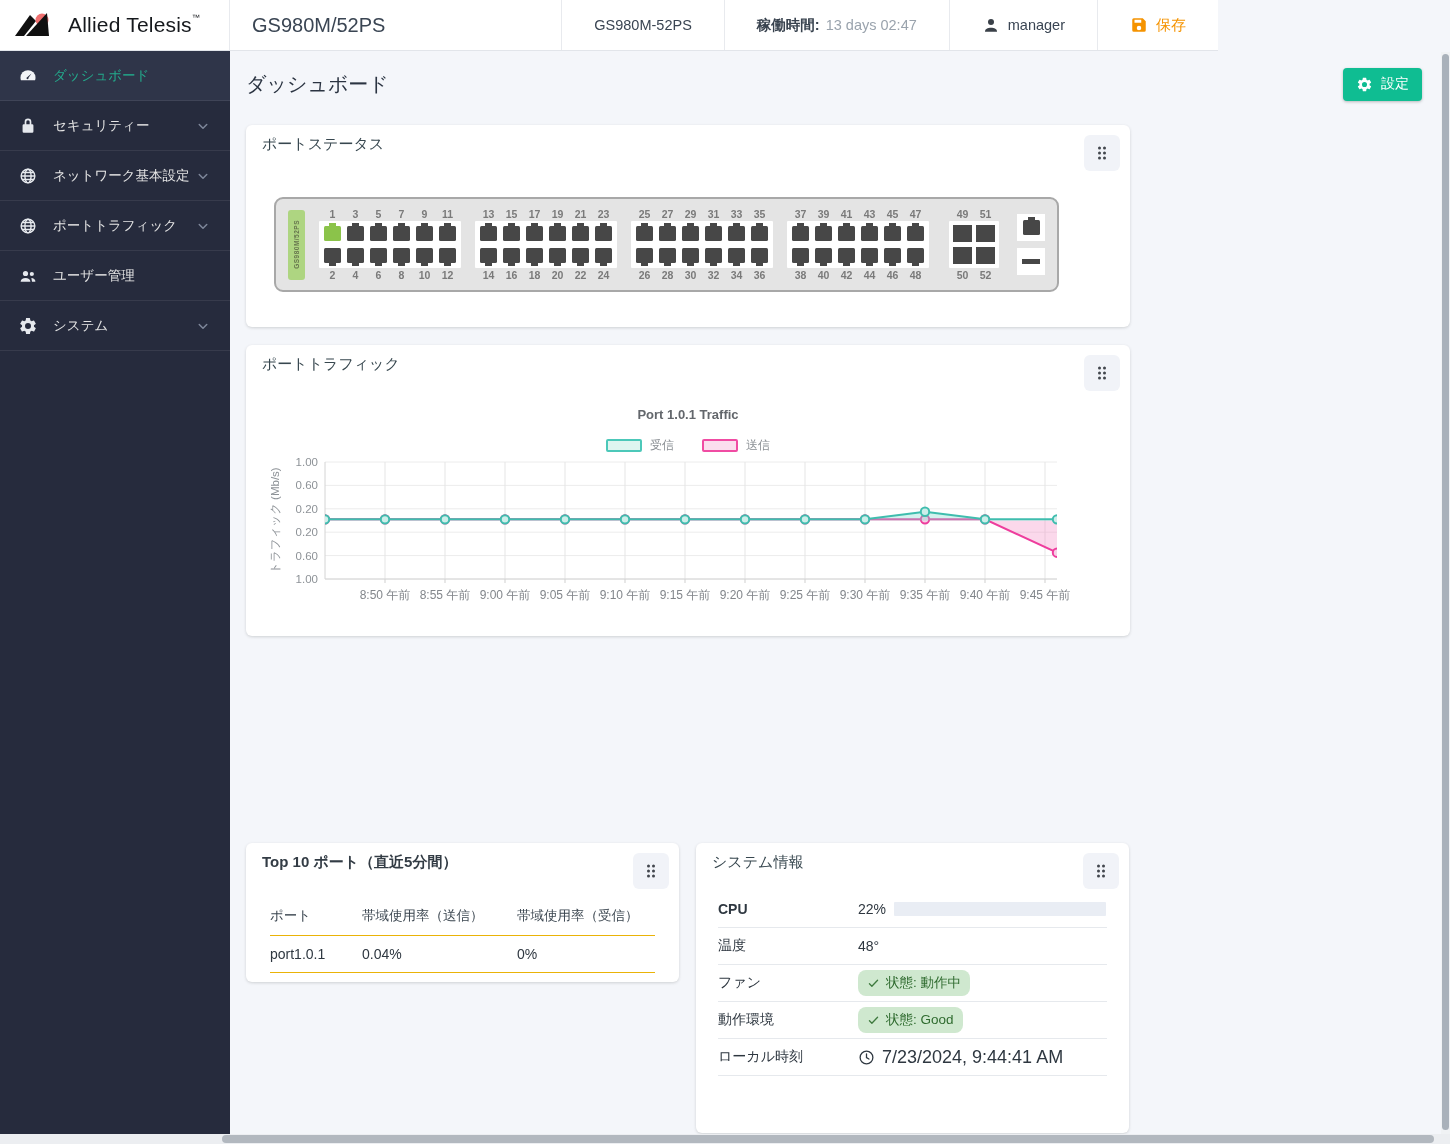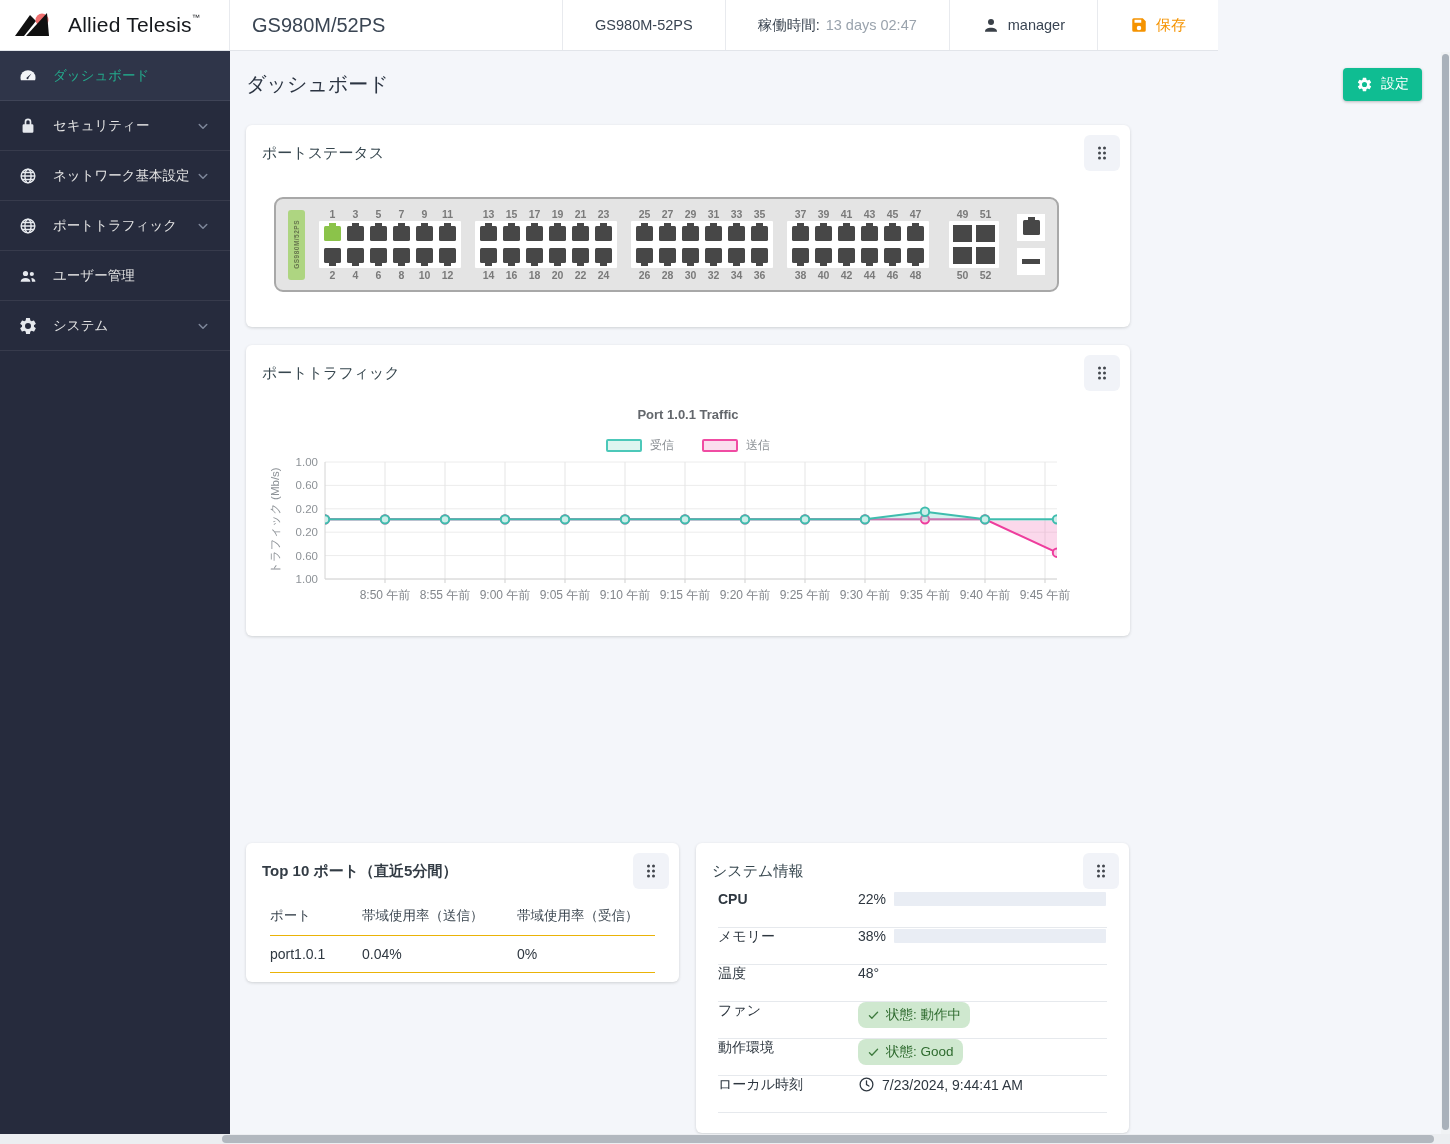--- a/index.html
+++ b/index.html
@@ -7,42 +7,42 @@
   body{width:1450px;height:1144px;overflow:hidden;background:#f4f6fa;font-family:"Liberation Sans","DejaVu Sans",sans-serif;color:#2e3740;}
 
   
   .hdr{position:fixed;top:0;left:0;width:1218px;height:51px;background:#fff;border-bottom:1px solid #e2e5ea;display:flex;align-items:stretch;z-index:20}
   .logo-area{width:230px;display:flex;align-items:center;padding-left:14px;border-right:1px solid #e8eaee}
   .logo-mark{width:46px;height:30px;margin-right:8px;flex:none}
   .logo-text{font-size:21px;color:#15181c;letter-spacing:.2px;white-space:nowrap}
   .logo-tm{font-size:8px;vertical-align:top;color:#15181c}
   .model-title{flex:1;display:flex;align-items:center;padding-left:22px;font-size:20px;font-weight:500;color:#3a4553}
   .hseg{display:flex;align-items:center;padding:0 32px;border-left:1px solid #e8eaee;font-size:14.5px;color:#3a4553;white-space:nowrap}
-  .hseg .up-label{font-weight:400;color:#39434f;margin-right:6px}
+  .hseg .up-label{font-weight:700;color:#39434f;margin-right:6px}
   .hseg .up-val{color:#9aa3ad}
   .hseg.user{gap:8px;cursor:pointer}
   .hseg.save{gap:8px;color:#f59300;font-size:15px;cursor:pointer}
   .p-icon{color:#3a4048}
 
   
   .sidebar{position:fixed;top:51px;left:0;bottom:0;width:230px;background:#262b3d;z-index:10}
   .side-item{height:50px;display:flex;align-items:center;padding:0 18px 0 16px;border-bottom:1px solid rgba(255,255,255,.08);color:#e5e5e5;font-size:13.5px;cursor:pointer}
   .side-item .ic{width:20px;height:20px;margin:0 15px 0 2px;color:#e6e9ee;flex:none}
   .side-item .chev{margin-left:auto;color:#7e879a;display:flex}
   .side-item.active{background:#2f3549;color:#23ab8c}
   .side-item.active .ic{color:#f2f4f7}
 
   
   .main{position:absolute;top:51px;left:230px;width:1212px;padding:12px 20px 0 16px}
   .title-row{display:flex;align-items:center;justify-content:space-between;height:42px}
   .page-title{font-size:20px;font-weight:500;color:#2b3442;margin:0}
   .btn-settings{display:flex;align-items:center;gap:8px;background:#0fbd92;color:#fff;border:none;border-radius:4px;height:33px;padding:0 13px;font-size:14px;font-family:inherit;cursor:pointer;box-shadow:0 1px 3px rgba(0,0,0,.25)}
 
   .card{background:#fff;border-radius:6px;box-shadow:0 1px 3px rgba(60,64,67,.2)}
-  .card-head{display:flex;align-items:center;justify-content:space-between;padding:10px 10px 0 16px}
+  .card-head{display:flex;align-items:flex-start;justify-content:space-between;padding:10px 10px 0 16px}
   .card-title{font-size:15px;color:#37474f}
   .handle{width:36px;height:36px;border-radius:6px;background:#f1f3f8;display:flex;align-items:center;justify-content:center;color:#42464d;cursor:grab;flex:none}
 
   .card.portstatus{width:884px;height:202px;margin-top:20px}
   .card.traffic{width:884px;height:291px;margin-top:18px;overflow:hidden}
   .bottom-row{display:flex;gap:17px;margin-top:207px}
   .card.top10{width:433px;height:139px}
   .card.sysinfo{width:433px;height:290px}
 
   
@@ -78,29 +78,29 @@
   .t10-body{margin:8px 24px 0}
   .t10-row{display:flex;border-bottom:1px solid #eab308}
   .t10-row > div{padding:10px 0}
   .t10-c0{width:92px}.t10-c1{width:155px}.t10-c2{flex:1}
   .t10-head{font-size:13.5px;color:#3b4650}
   .t10-data{font-size:14px;color:#2e3740}
   .t10-title{font-size:15px;font-weight:700;color:#333c45}
 
   
   .si-rows{margin:2px 22px 0}
-  .si-row{display:flex;align-items:flex-start;min-height:37px;border-bottom:1px solid #e6e9ed}
+  .si-row{display:flex;align-items:center;min-height:37px;border-bottom:1px solid #e6e9ed}
   .si-label{width:140px;font-size:14px;color:#2e3740}
   .si-row:first-child .si-label{font-weight:700}
   .si-val{display:flex;align-items:center;font-size:14px;color:#2e3740}
   .pct{width:36px}
   .track{width:212px;height:14px;background:#e9edf4;border-radius:1px;overflow:hidden}
   .fill{height:100%;background:#43a047}
   .badge{display:inline-flex;align-items:center;gap:6px;background:#cfe8cf;color:#2f6b2f;font-size:13.5px;padding:4px 9px;border-radius:8px}
-  .timeval{display:inline-flex;align-items:center;gap:7px;font-size:14px}
+  .timeval{display:inline-flex;align-items:center;gap:7px;font-size:18px}
 
   
   .vscroll{position:fixed;top:52px;right:0;width:9px;bottom:10px;background:#f0f2f4;z-index:30}
   .vscroll .thumb{position:absolute;top:2px;left:1px;width:7px;bottom:4px;background:#a9b1ba;border-radius:4px}
   .hscroll{position:fixed;left:0;bottom:0;height:10px;width:1450px;background:#eceef1;z-index:31}
   .hscroll .thumb{position:absolute;left:222px;width:1212px;top:1px;height:8px;background:#b2b8bf;border-radius:4px}
 </style>
 </head>
 <body>
 
@@ -676,27 +676,20 @@
       </div>
       <div class="si-rows" id="si-rows">
           <div class="si-row">
       <span class="si-label">CPU</span>
       <span class="si-val">
               <span class="pct">22%</span>
            <span class="track"><span class="fill" style="width:22%"></span></span>
             </span>
           </div>
           <div class="si-row">
-      <span class="si-label">メモリー</span>
-      <span class="si-val">
-              <span class="pct">38%</span>
-           <span class="track"><span class="fill" style="width:38%"></span></span>
-            </span>
-          </div>
-          <div class="si-row">
       <span class="si-label">温度</span>
       <span class="si-val">
               <span>48°</span>
             </span>
           </div>
           <div class="si-row">
       <span class="si-label">ファン</span>
       <span class="si-val">
               <span class="badge"><span style="display:flex;color:#3e7a3e">
                   <svg width="13" height="13" viewBox="0 0 24 24">

